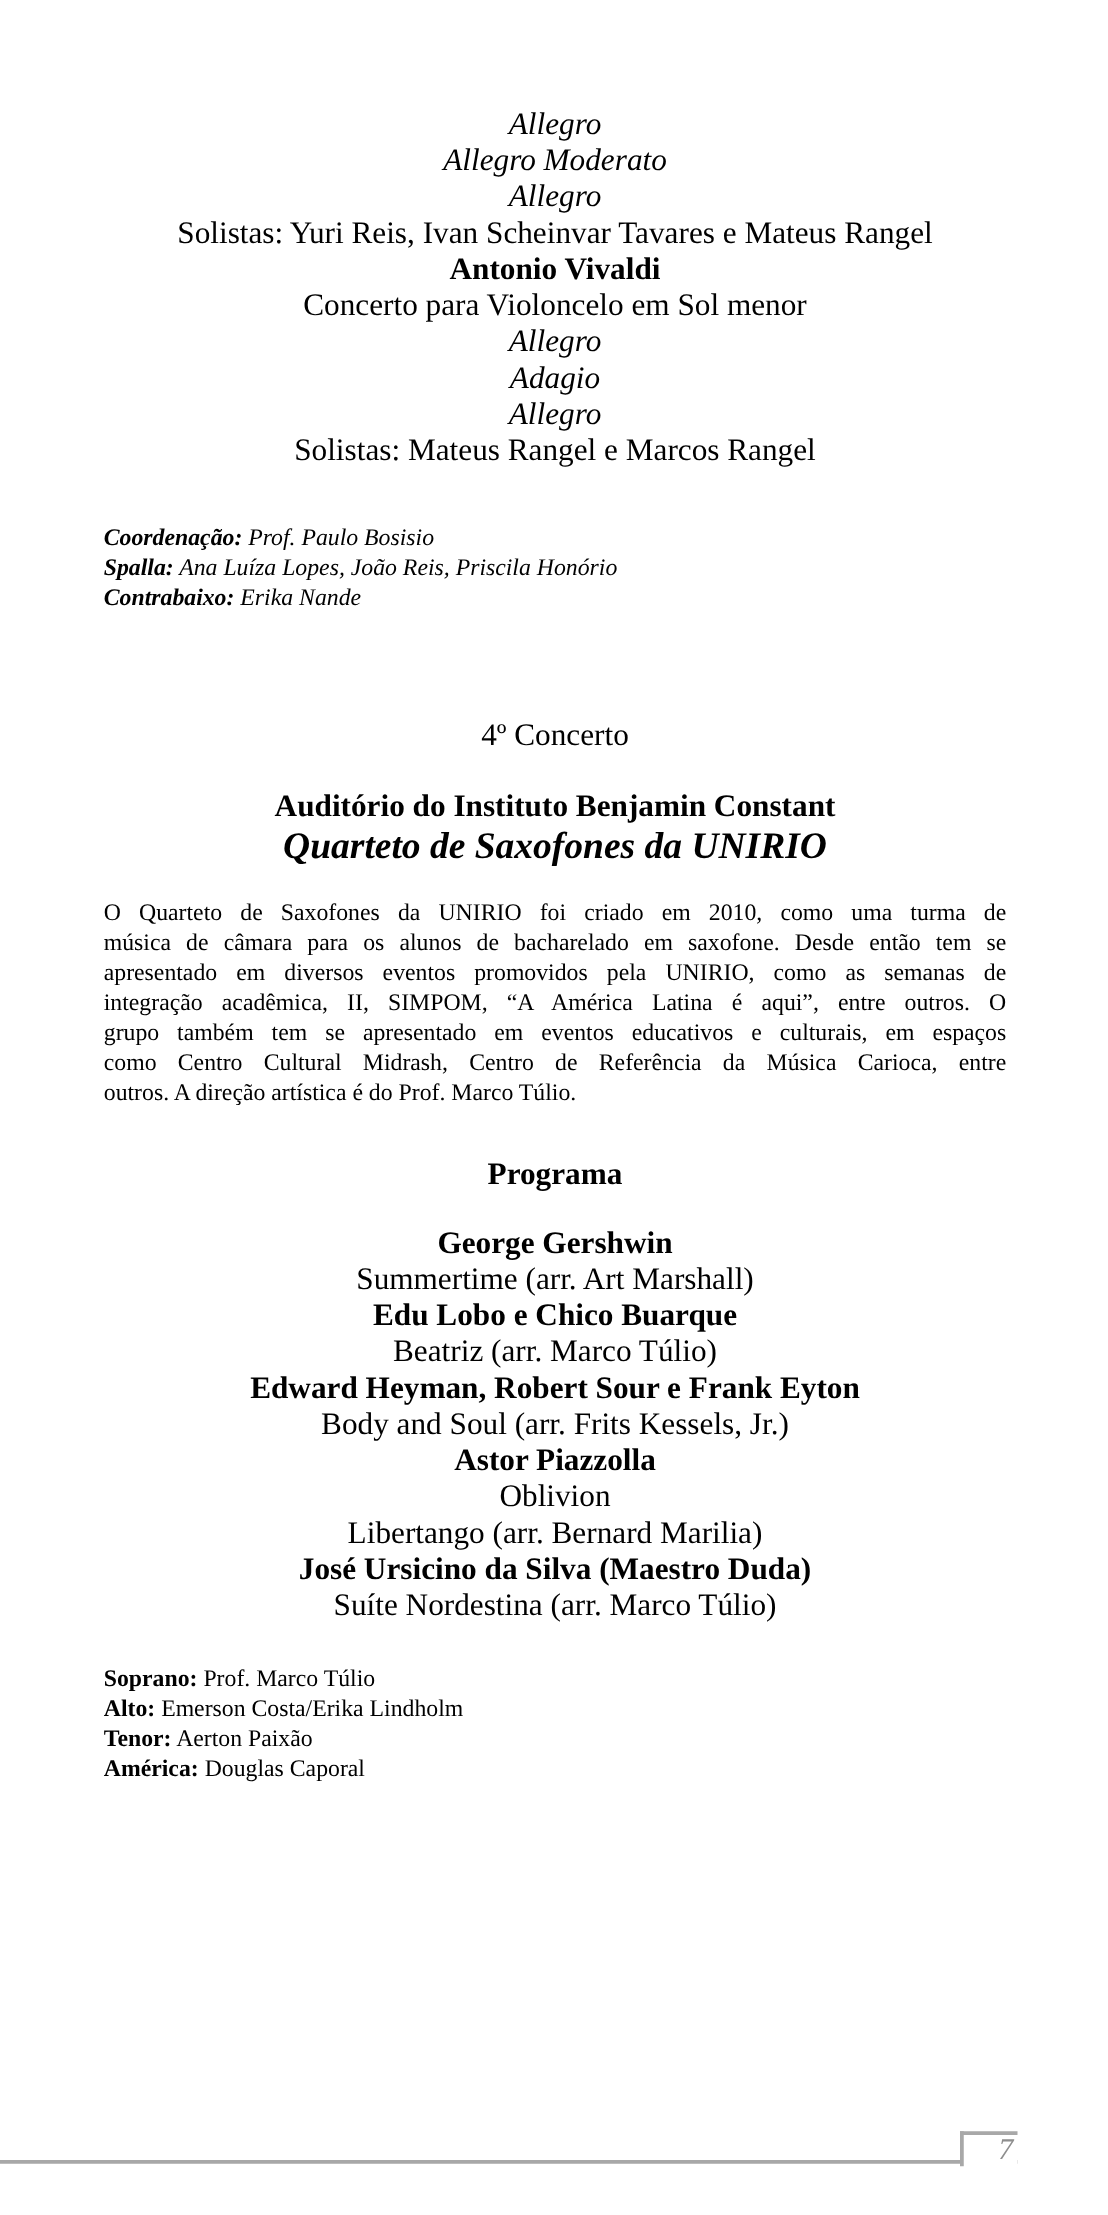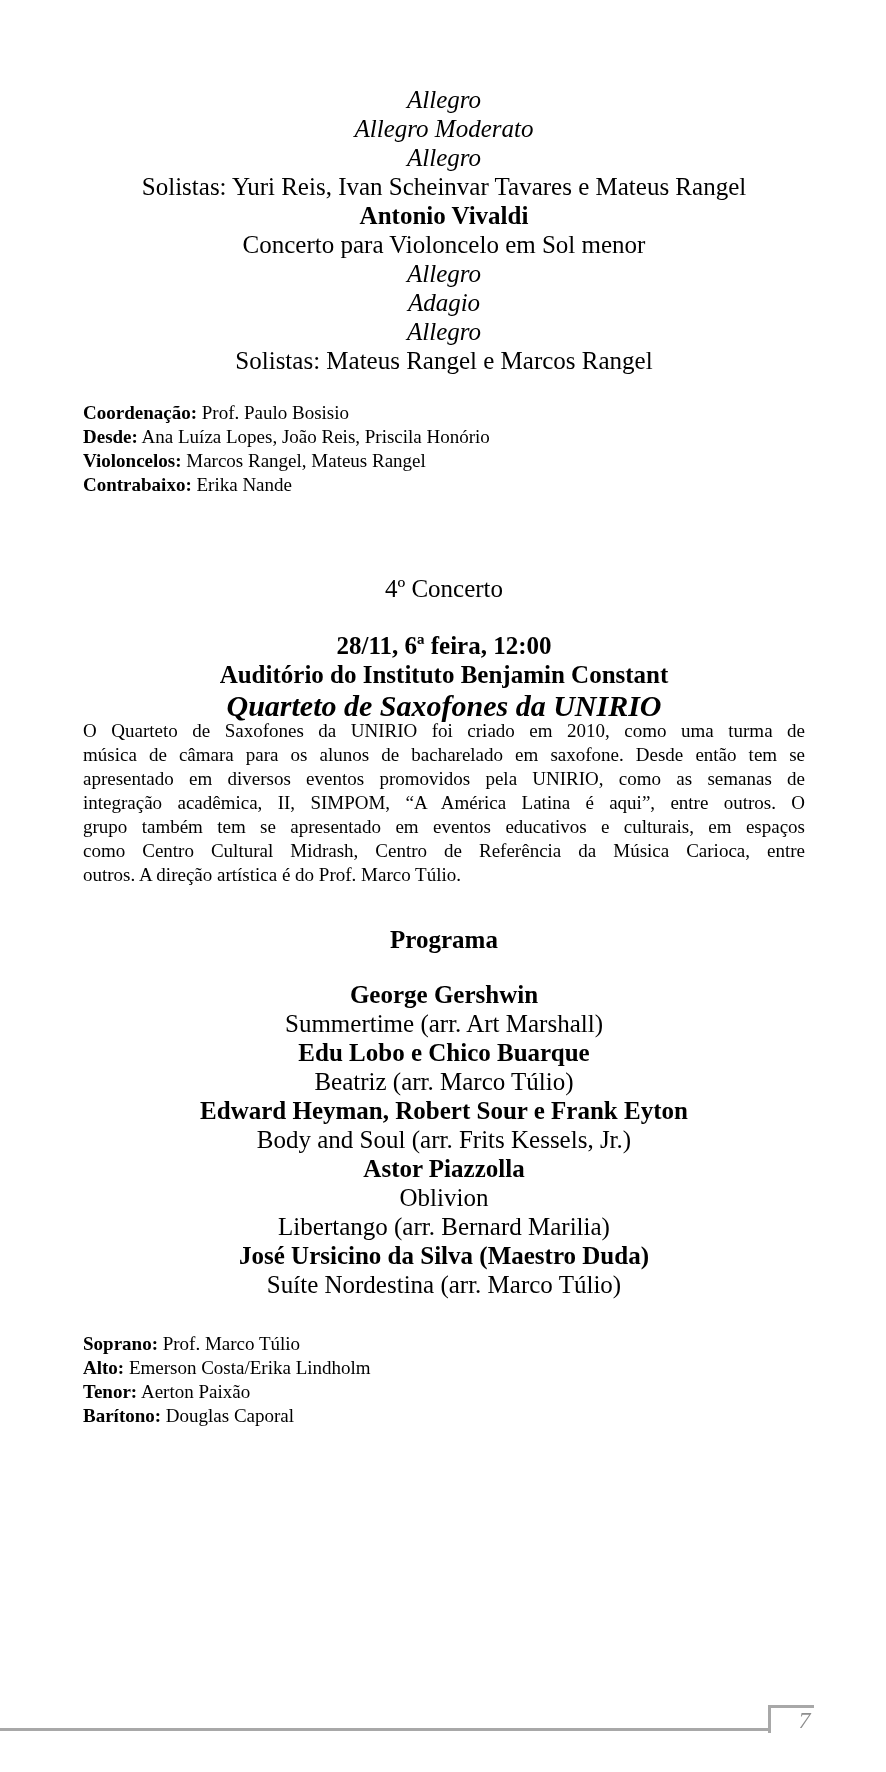--- a/index.html
+++ b/index.html
@@ -62,45 +62,40 @@
     <div class="it">Allegro</div>
     <div>Solistas: Yuri Reis, Ivan Scheinvar Tavares e Mateus Rangel</div>
     <div class="b">Antonio Vivaldi</div>
     <div>Concerto para Violoncelo em Sol menor</div>
     <div class="it">Allegro</div>
     <div class="it">Adagio</div>
     <div class="it">Allegro</div>
     <div>Solistas: Mateus Rangel e Marcos Rangel</div>
   </section>
 
-  <section class="abs credits" style="top:401px;">
+  <section class="abs credits" style="top:419px;font-style:italic;">
     <div>
       <span class="b">Coordenação:</span>
       <span>Prof. Paulo Bosisio</span>
     </div>
     <div>
-      <span class="b">Desde:</span>
+      <span class="b">Spalla:</span>
       <span>Ana Luíza Lopes, João Reis, Priscila Honório</span>
-    </div>
-    <div>
-      <span class="b">Violoncelos:</span>
-      <span>Marcos Rangel, Mateus Rangel</span>
     </div>
     <div>
       <span class="b">Contrabaixo:</span>
       <span>Erika Nande</span>
     </div>
   </section>
 
   <section class="abs center-block" style="top:574px;">
     <div>4º Concerto</div>
   </section>
 
   <section class="abs center-block" style="top:631px;">
-    <div class="b">28/11, 6ª feira, 12:00</div>
     <div class="b">Auditório do Instituto Benjamin Constant</div>
     <div class="ensemble-line">Quarteto de Saxofones da UNIRIO</div>
   </section>
 
   <section class="abs description" style="top:719px;">
     <div class="desc-line">O Quarteto de Saxofones da UNIRIO foi criado em 2010, como uma turma de</div>
     <div class="desc-line">música de câmara para os alunos de bacharelado em saxofone. Desde então tem se</div>
     <div class="desc-line">apresentado em diversos eventos promovidos pela UNIRIO, como as semanas de</div>
     <div class="desc-line">integração acadêmica, II, SIMPOM, “A América Latina é aqui”, entre outros. O</div>
     <div class="desc-line">grupo também tem se apresentado em eventos educativos e culturais, em espaços</div>
@@ -133,21 +128,21 @@
     </div>
     <div>
       <span class="b">Alto:</span>
       <span>Emerson Costa/Erika Lindholm</span>
     </div>
     <div>
       <span class="b">Tenor:</span>
       <span>Aerton Paixão</span>
     </div>
     <div>
-      <span class="b">Barítono:</span>
+      <span class="b">América:</span>
       <span>Douglas Caporal</span>
     </div>
   </section>
 
   <div class="footer-rule"></div>
   <div class="page-tab">
     <span class="page-num">7</span>
   </div>
 
 </div>

